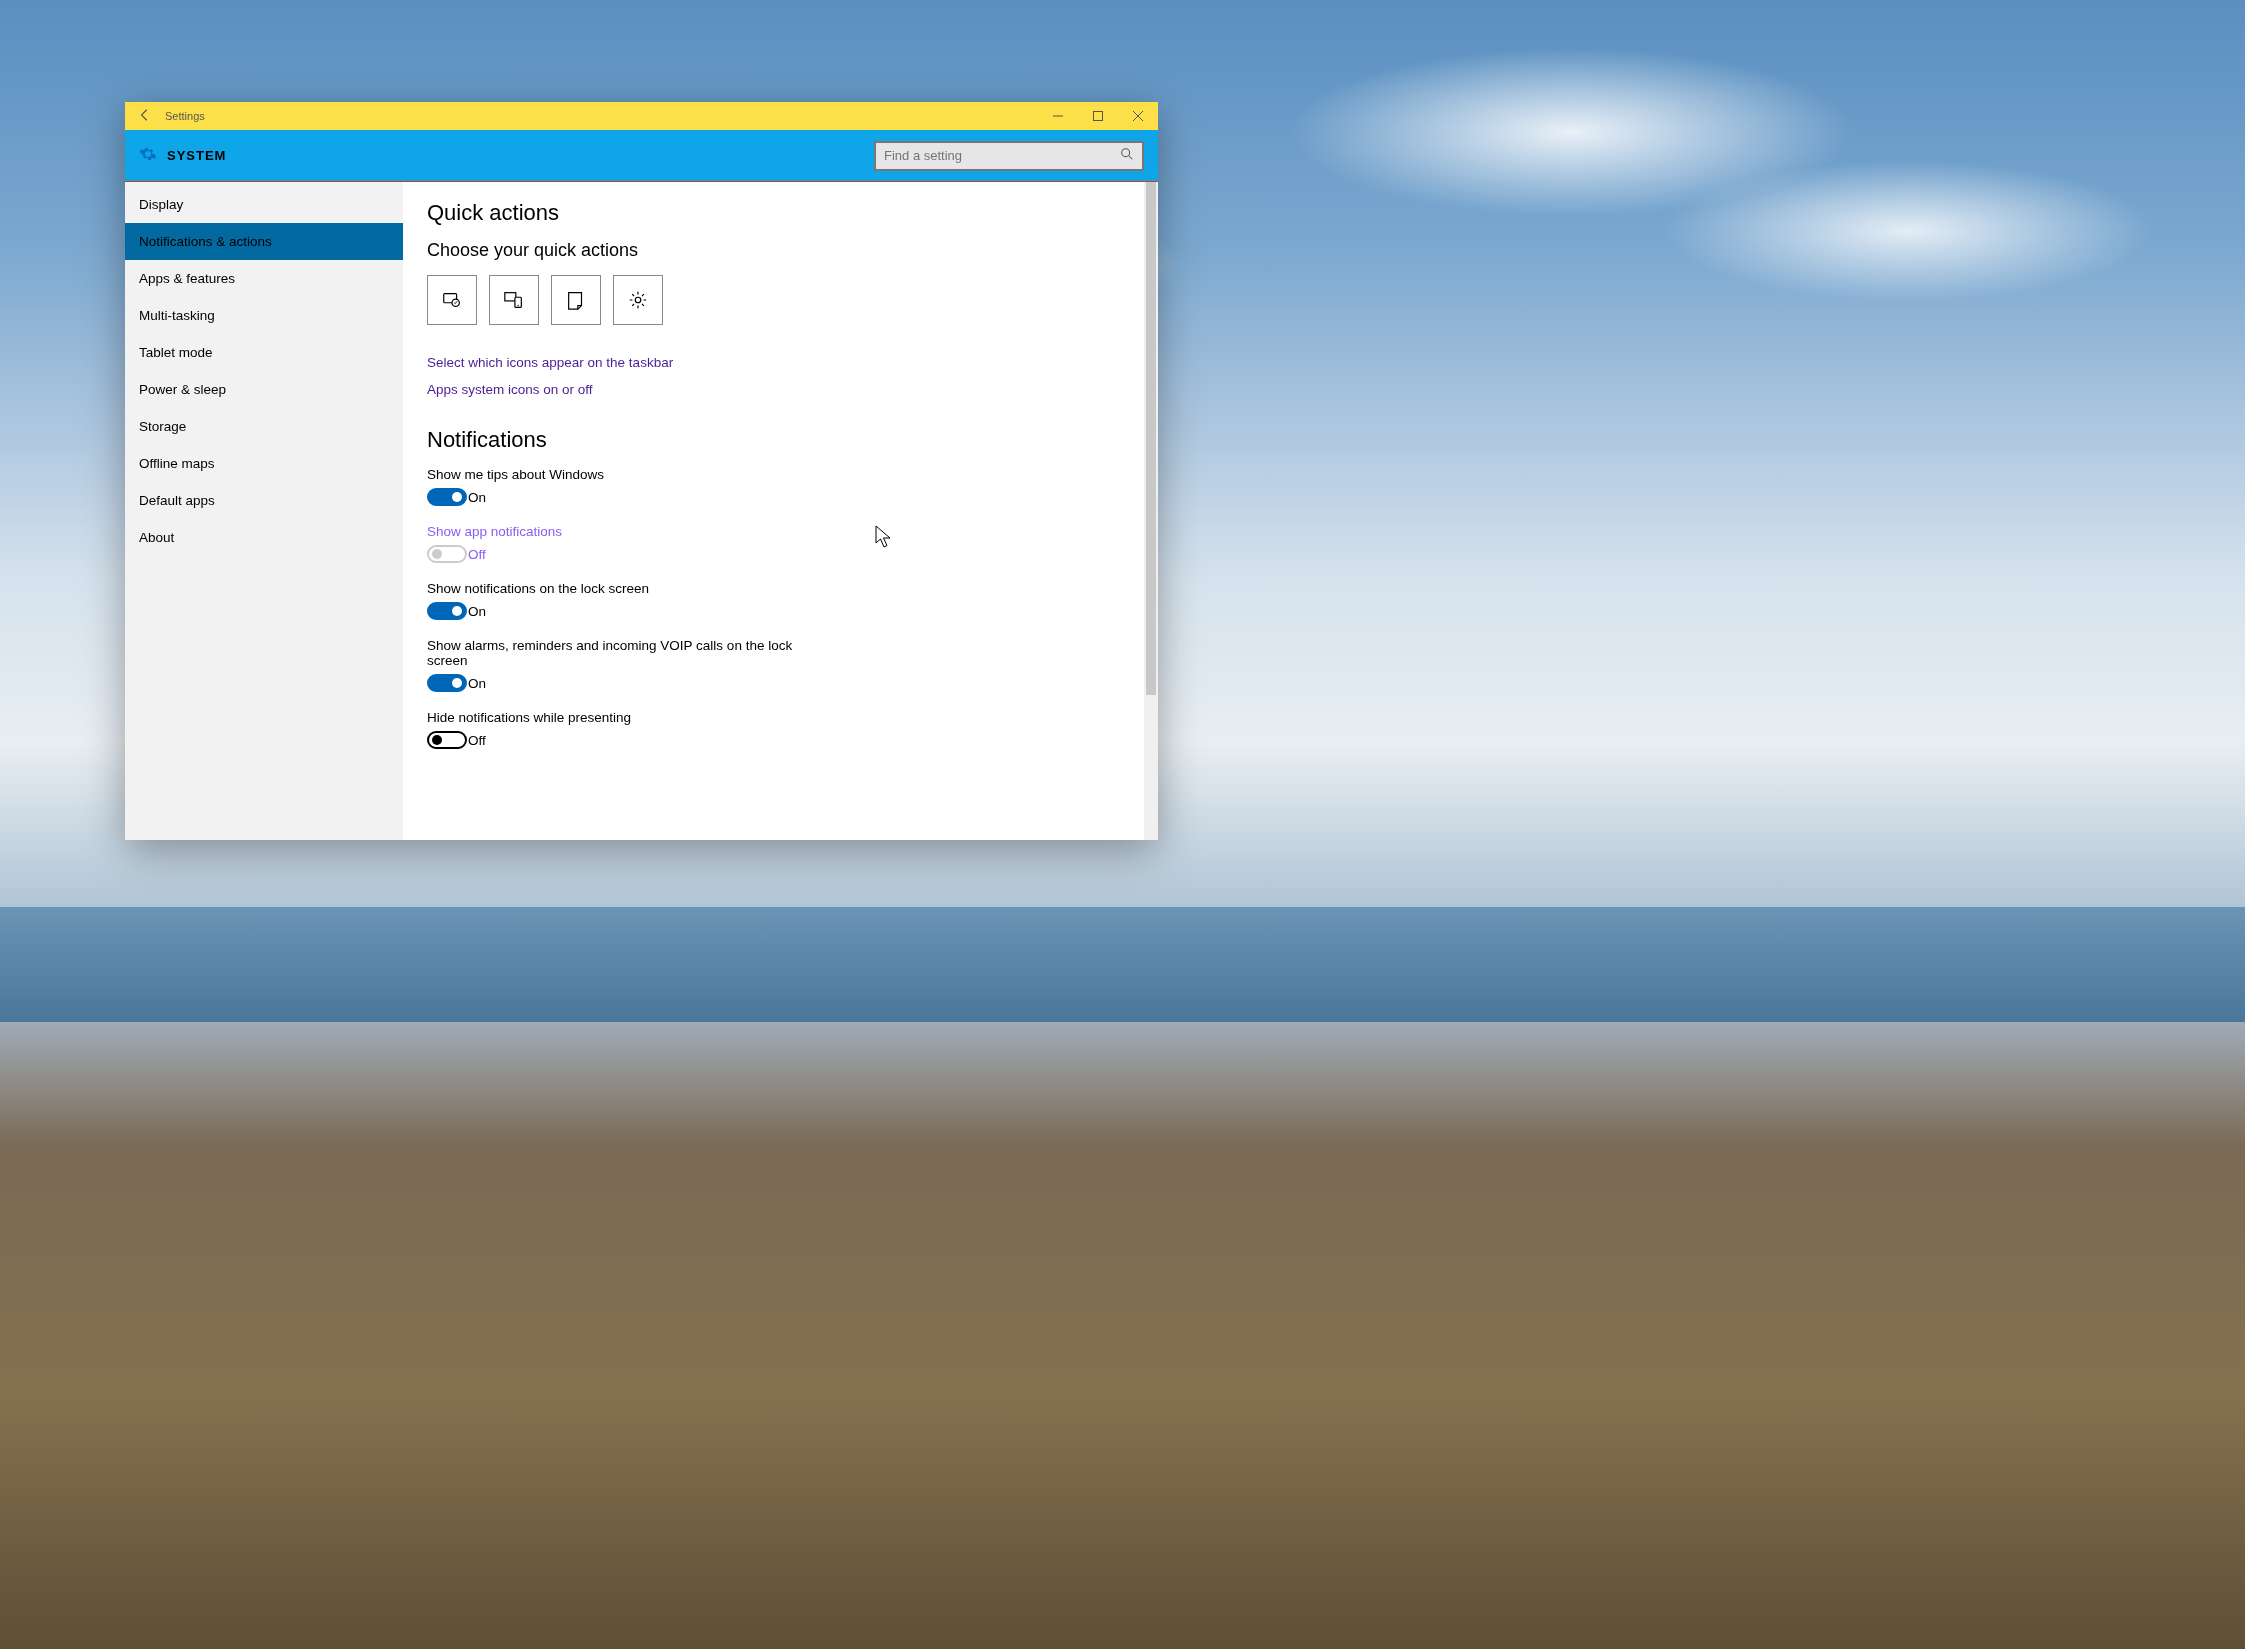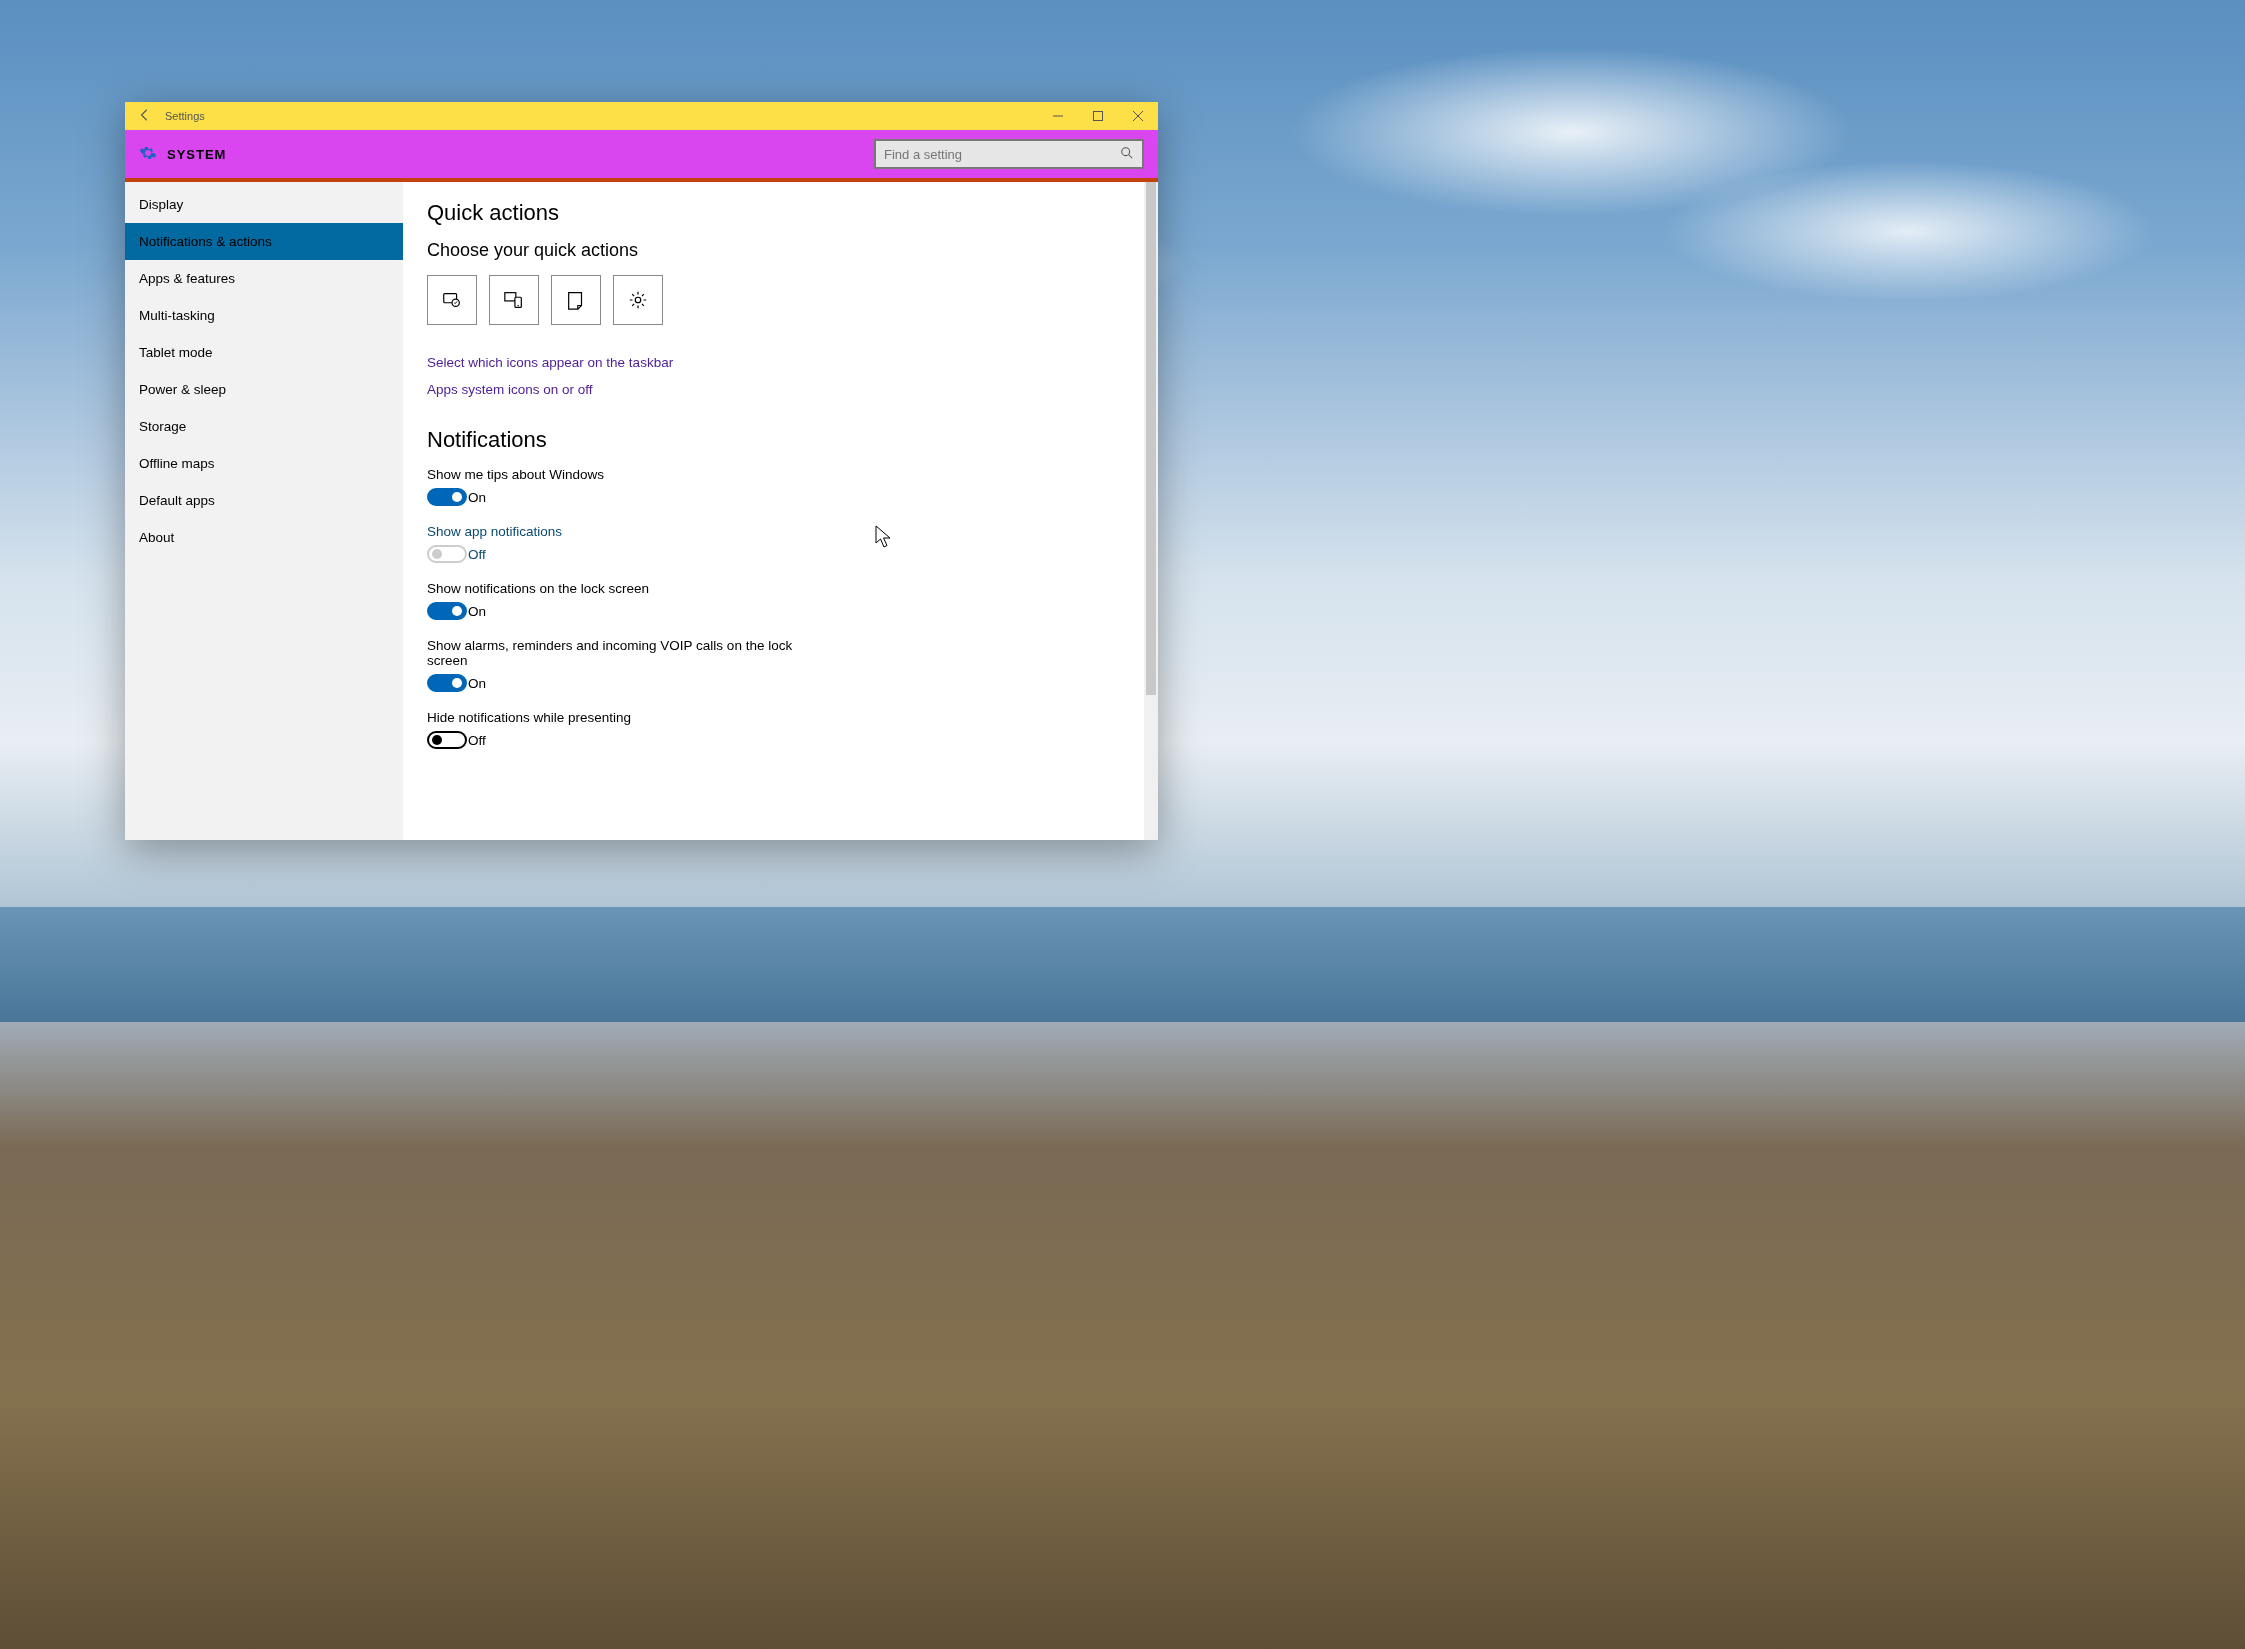--- a/index.html
+++ b/index.html
@@ -56,25 +56,25 @@
     color: #555; font-size: 11px;
   }
   .titlebar .spacer { flex: 1; }
   .titlebar .winbtn {
     width: 40px; height: 28px; display:flex; align-items:center; justify-content:center;
     color: #555;
   }
   .winbtn svg { display:block; }
 
   .headerbar {
-    height: 52px; background: #d946ef;
+    height: 52px; background: #0ea5e9;
     display: flex; align-items: center;
     padding: 0 14px;
     flex-shrink: 0;
-    border-bottom: 4px solid #c2410c;
+    border-bottom: 1px solid #c2410c;
     justify-content: flex-end;
   }
   .headerbar .gear { margin-right: 10px; color:#0067b8; }
   .headerbar .section-title {
     font-weight: 600; letter-spacing: 1px; font-size: 13px;
   }
   .headerbar .spacer { flex:1; }
   .search-wrap {
     width: 270px; height: 30px;
     border: 2px solid #777;
@@ -125,21 +125,21 @@
     border: 1px solid #888;
     display:flex; align-items:center; justify-content:center;
   }
   .link {
     color: #4c1d95; font-size: 13.5px;
     margin-bottom: 14px;
   }
   .link + .link { margin-top: -2px; }
 
   .toggle-row { margin-bottom: 18px; max-width: 380px; }
-  .toggle-row.disabled { color: #0c4a6e; }
+  .toggle-row.disabled { color: #8b5cf6; }
   .toggle-label { font-size: 13.5px; margin-bottom: 6px; }
   .toggle-ctrl { display:flex; align-items:center; gap:1px; }
   .tswitch {
     width: 40px; height: 18px; border-radius: 10px;
     position: relative;
     border: 2px solid #000;
   }
   .tswitch.on { background:#0067b8; border-color:#0067b8; }
   .tswitch .knob {
     position:absolute; width:10px; height:10px; border-radius:50%;

